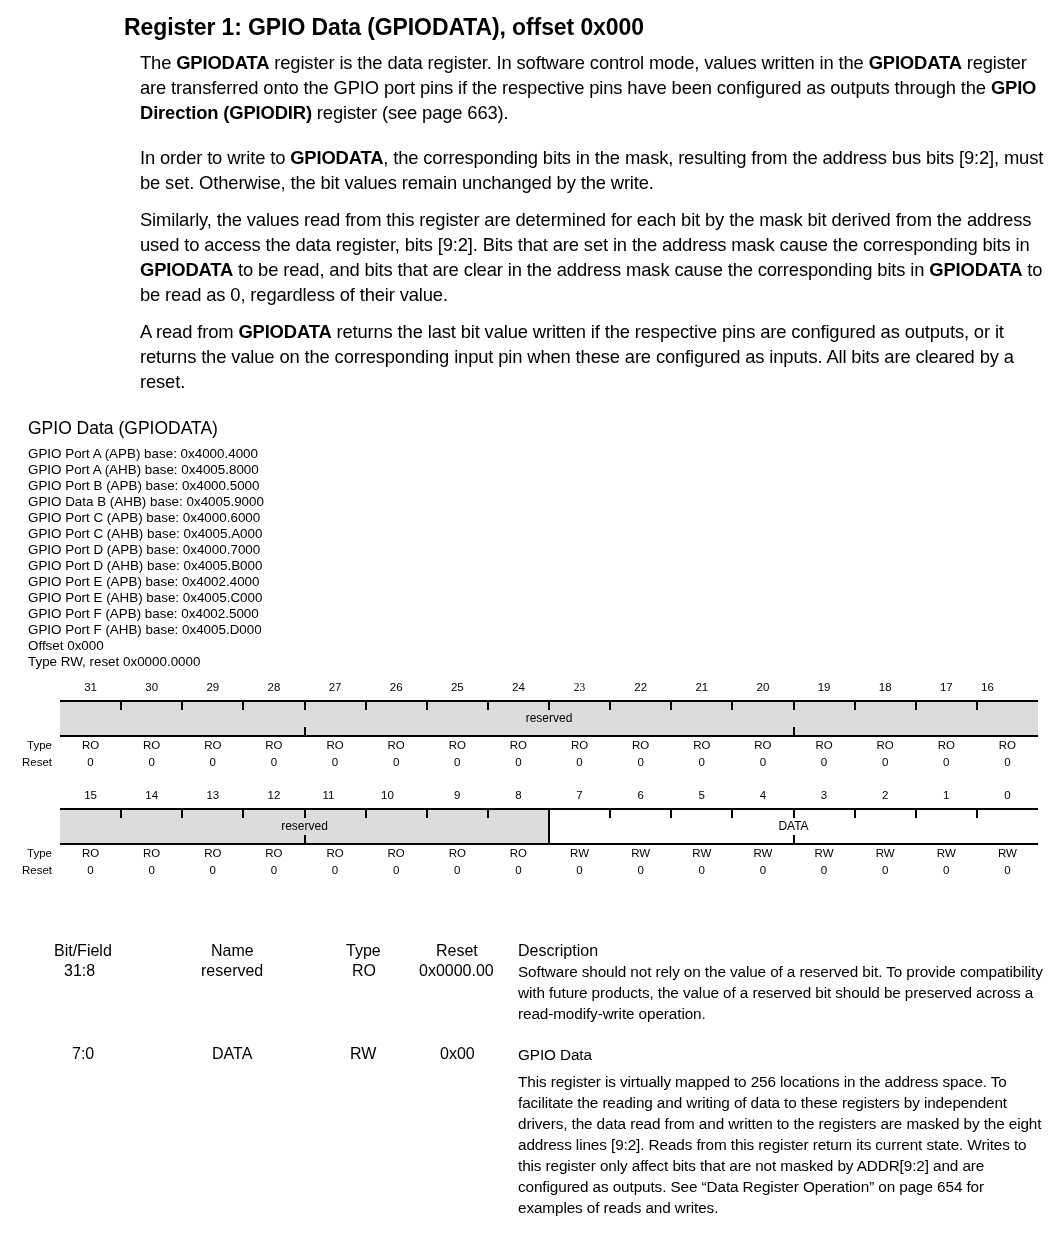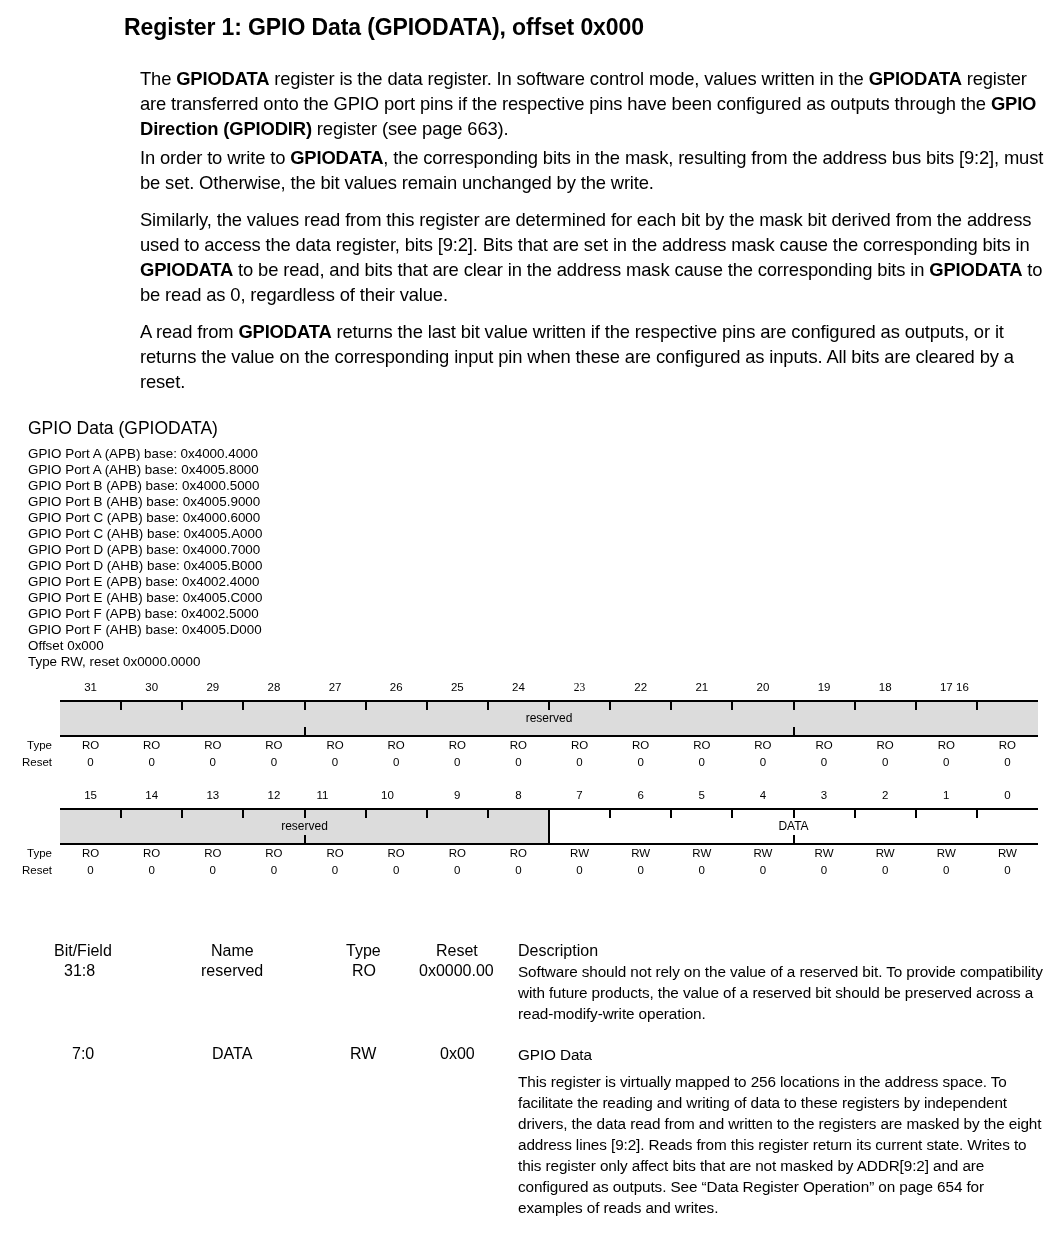--- a/index.html
+++ b/index.html
@@ -38,32 +38,32 @@
 
   .th { position: absolute; top: 920px; font-size: 16px; margin-top: 22px; }
   .td { position: absolute; font-size: 16px; text-align: center; }
   .desc { position: absolute; left: 518px; width: 525px; font-size: 15.3px; line-height: 21px; letter-spacing: -0.1px; }
 </style>
 </head>
 <body>
 
 <h1 class="title">Register 1: GPIO Data (GPIODATA), offset 0x000</h1>
 
-<p class="para" style="top:66px"><span>The </span><b>GPIODATA</b><span> register is the data register. In software control mode, values written in the </span><b>GPIODATA</b><span> register are transferred onto the GPIO port pins if the respective pins have been configured as outputs through the </span><b>GPIO Direction (GPIODIR)</b><span> register (see page 663).</span></p>
+<p class="para" style="top:50px"><span>The </span><b>GPIODATA</b><span> register is the data register. In software control mode, values written in the </span><b>GPIODATA</b><span> register are transferred onto the GPIO port pins if the respective pins have been configured as outputs through the </span><b>GPIO Direction (GPIODIR)</b><span> register (see page 663).</span></p>
 <p class="para" style="top:145px"><span>In order to write to </span><b>GPIODATA</b><span>, the corresponding bits in the mask, resulting from the address bus bits [9:2], must be set. Otherwise, the bit values remain unchanged by the write.</span></p>
 <p class="para" style="top:207px"><span>Similarly, the values read from this register are determined for each bit by the mask bit derived from the address used to access the data register, bits [9:2]. Bits that are set in the address mask cause the corresponding bits in </span><b>GPIODATA</b><span> to be read, and bits that are clear in the address mask cause the corresponding bits in </span><b>GPIODATA</b><span> to be read as 0, regardless of their value.</span></p>
 <p class="para" style="top:319px"><span>A read from </span><b>GPIODATA</b><span> returns the last bit value written if the respective pins are configured as outputs, or it returns the value on the corresponding input pin when these are configured as inputs. All bits are cleared by a reset.</span></p>
 
 <div class="reg-heading">GPIO Data (GPIODATA)</div>
 
 <div class="reg-info">
   <div>GPIO Port A (APB) base: 0x4000.4000</div>
   <div>GPIO Port A (AHB) base: 0x4005.8000</div>
   <div>GPIO Port B (APB) base: 0x4000.5000</div>
-  <div>GPIO Port B (AHB) base: 0x4005.9000</div>
+  <div>GPIO Data B (AHB) base: 0x4005.9000</div>
   <div>GPIO Port C (APB) base: 0x4000.6000</div>
   <div>GPIO Port C (AHB) base: 0x4005.A000</div>
   <div>GPIO Port D (APB) base: 0x4000.7000</div>
   <div>GPIO Port D (AHB) base: 0x4005.B000</div>
   <div>GPIO Port E (APB) base: 0x4002.4000</div>
   <div>GPIO Port E (AHB) base: 0x4005.C000</div>
   <div>GPIO Port F (APB) base: 0x4002.5000</div>
   <div>GPIO Port F (AHB) base: 0x4005.D000</div>
   <div>Offset 0x000</div>
   <div>Type RW, reset 0x0000.0000</div>
@@ -78,21 +78,21 @@
     <div class="bitnum" style="left: 365.688px; top: 681px;">26</div>
     <div class="bitnum" style="left: 426.812px; top: 681px;">25</div>
     <div class="bitnum" style="left: 487.938px; top: 681px;">24</div>
     <div class="bitnum" style="left: 549.062px; top: 681px; font-family: Liberation Serif, serif;">23</div>
     <div class="bitnum" style="left: 610.188px; top: 681px;">22</div>
     <div class="bitnum" style="left: 671.312px; top: 681px;">21</div>
     <div class="bitnum" style="left: 732.438px; top: 681px;">20</div>
     <div class="bitnum" style="left: 793.562px; top: 681px;">19</div>
     <div class="bitnum" style="left: 854.688px; top: 681px;">18</div>
     <div class="bitnum" style="left: 915.812px; top: 681px;">17</div>
-    <div class="bitnum" style="left: 932px; top: 681px;">16</div>
+    <div class="bitnum" style="left: 957px; top: 681px;">16</div>
     <div class="regbox" style="top: 700px;">
       <div class="seg gray" style="left: -2px; width: 978px;"></div>
       <div class="seg-label" style="left: 487px;">reserved</div>
       <div class="tick-top" style="left: 58.125px;"></div>
       <div class="tick-top" style="left: 119.25px;"></div>
       <div class="tick-top" style="left: 180.375px;"></div>
       <div class="tick-top" style="left: 241.5px;"></div>
       <div class="tick-top" style="left: 302.625px;"></div>
       <div class="tick-top" style="left: 363.75px;"></div>
       <div class="tick-top" style="left: 424.875px;"></div>
@@ -138,21 +138,21 @@
     <div class="cellval" style="left: 671.312px; top: 756px;">0</div>
     <div class="cellval" style="left: 732.438px; top: 756px;">0</div>
     <div class="cellval" style="left: 793.562px; top: 756px;">0</div>
     <div class="cellval" style="left: 854.688px; top: 756px;">0</div>
     <div class="cellval" style="left: 915.812px; top: 756px;">0</div>
     <div class="cellval" style="left: 976.938px; top: 756px;">0</div>
     <div class="bitnum" style="left: 60.0625px; top: 789px;">15</div>
     <div class="bitnum" style="left: 121.188px; top: 789px;">14</div>
     <div class="bitnum" style="left: 182.312px; top: 789px;">13</div>
     <div class="bitnum" style="left: 243.438px; top: 789px;">12</div>
-    <div class="bitnum" style="left: 292px; top: 789px;">11</div>
+    <div class="bitnum" style="left: 298px; top: 789px;">11</div>
     <div class="bitnum" style="left: 357px; top: 789px;">10</div>
     <div class="bitnum" style="left: 426.812px; top: 789px;">9</div>
     <div class="bitnum" style="left: 487.938px; top: 789px;">8</div>
     <div class="bitnum" style="left: 549.062px; top: 789px;">7</div>
     <div class="bitnum" style="left: 610.188px; top: 789px;">6</div>
     <div class="bitnum" style="left: 671.312px; top: 789px;">5</div>
     <div class="bitnum" style="left: 732.438px; top: 789px;">4</div>
     <div class="bitnum" style="left: 793.562px; top: 789px;">3</div>
     <div class="bitnum" style="left: 854.688px; top: 789px;">2</div>
     <div class="bitnum" style="left: 915.812px; top: 789px;">1</div>

